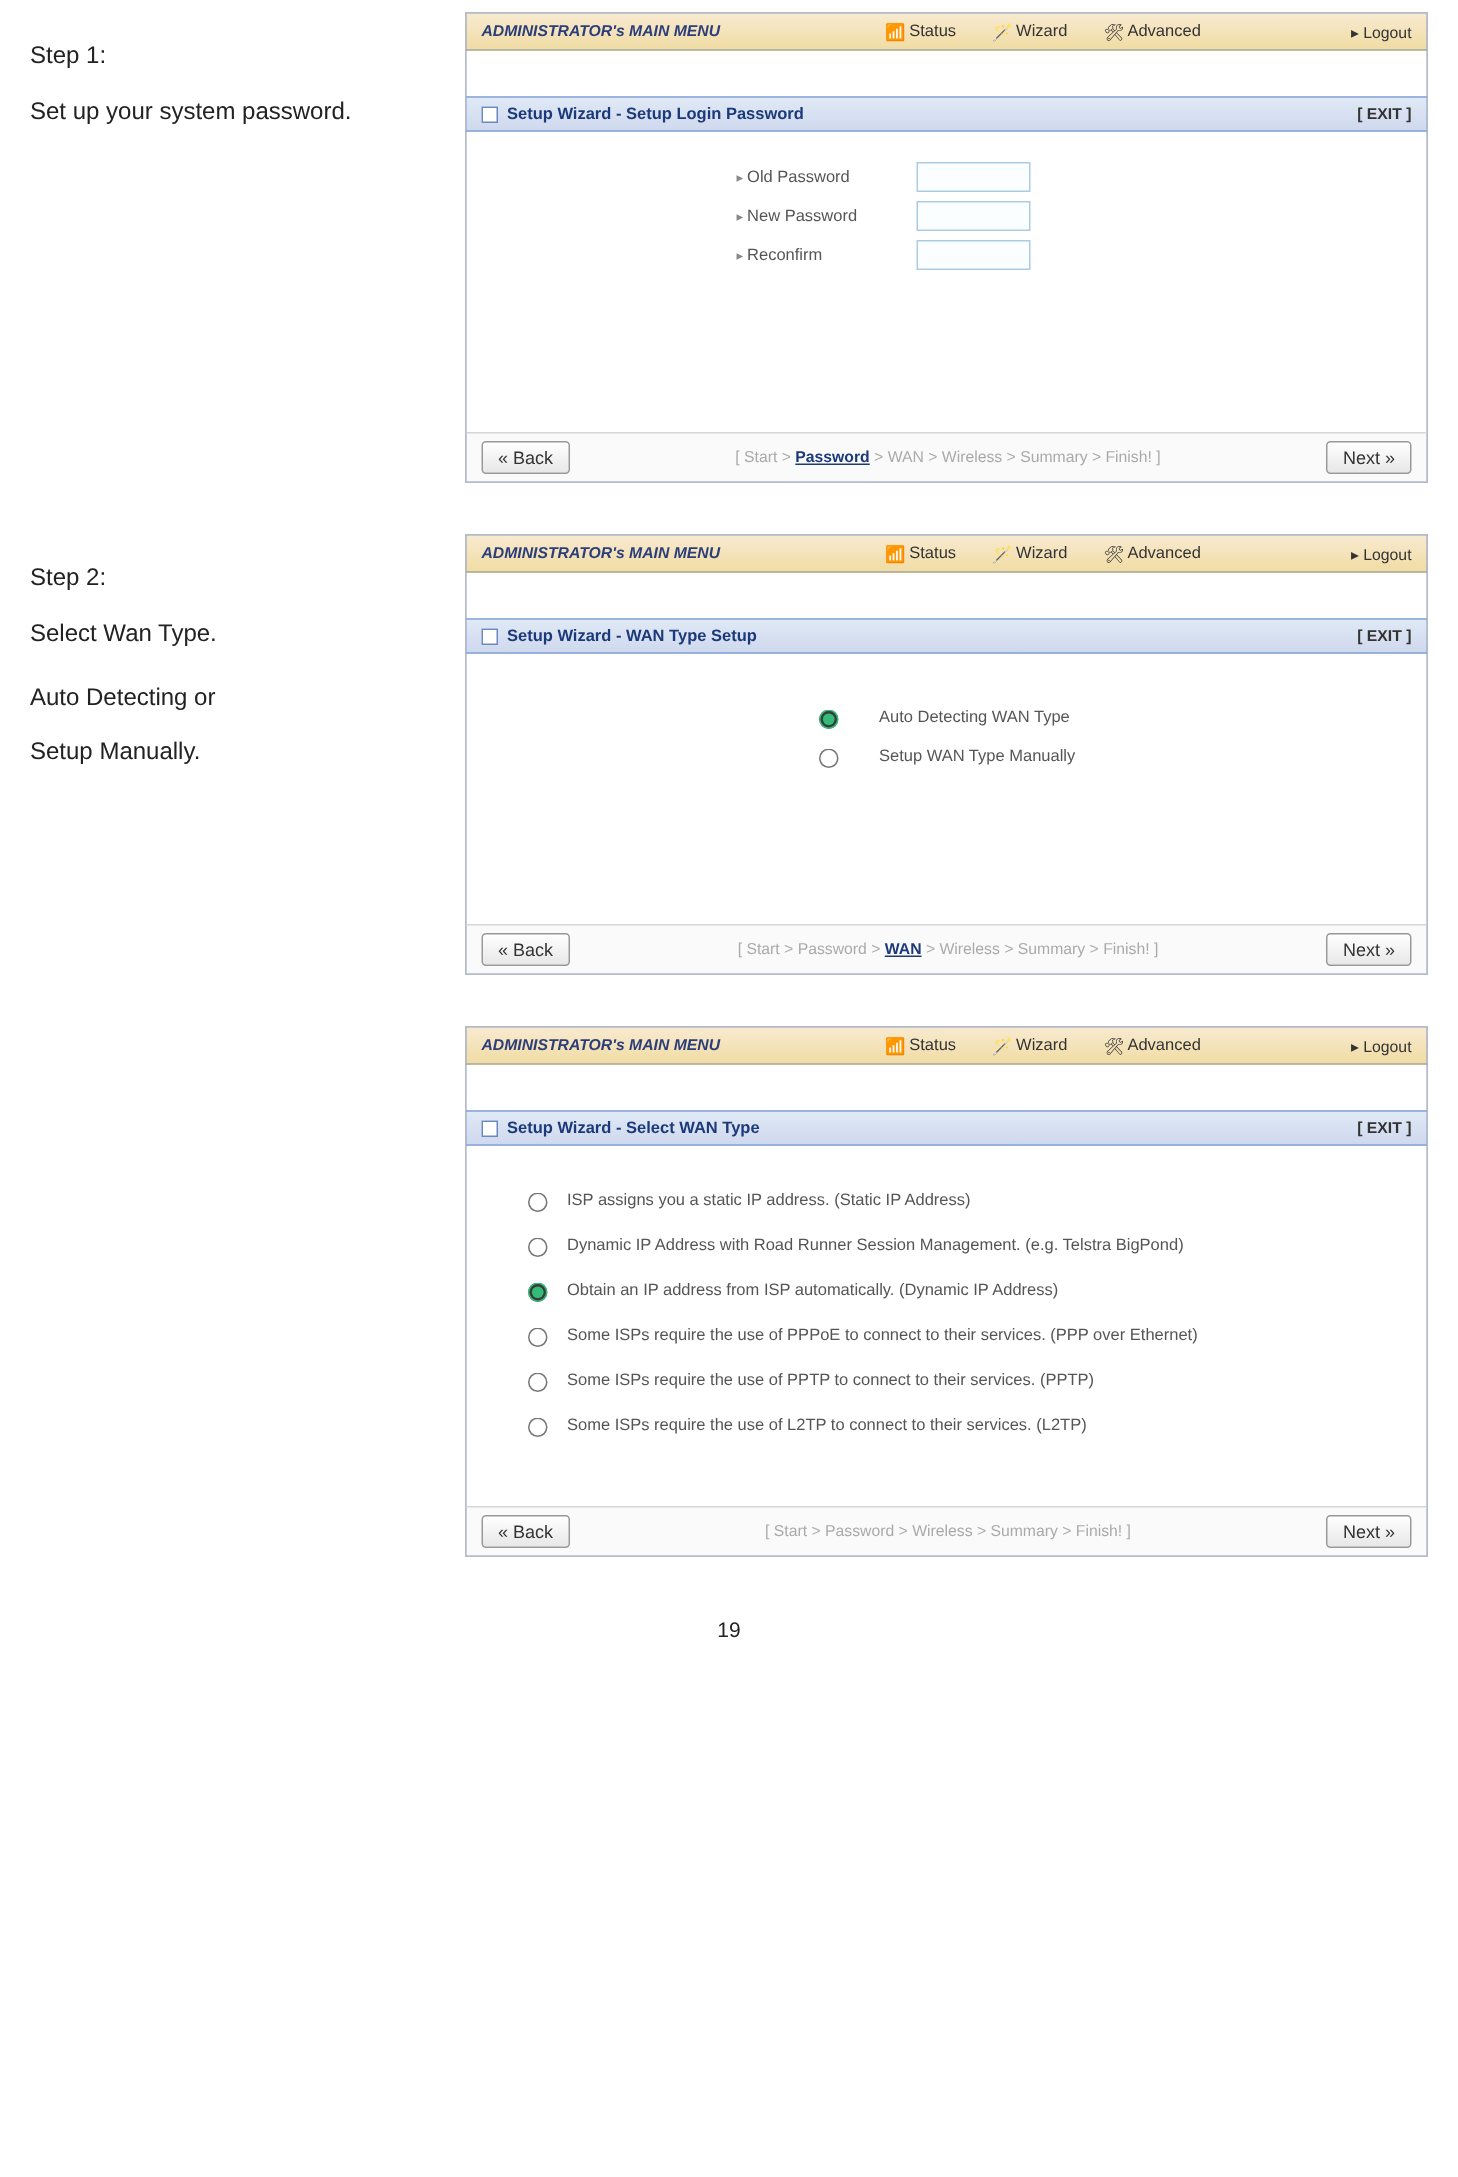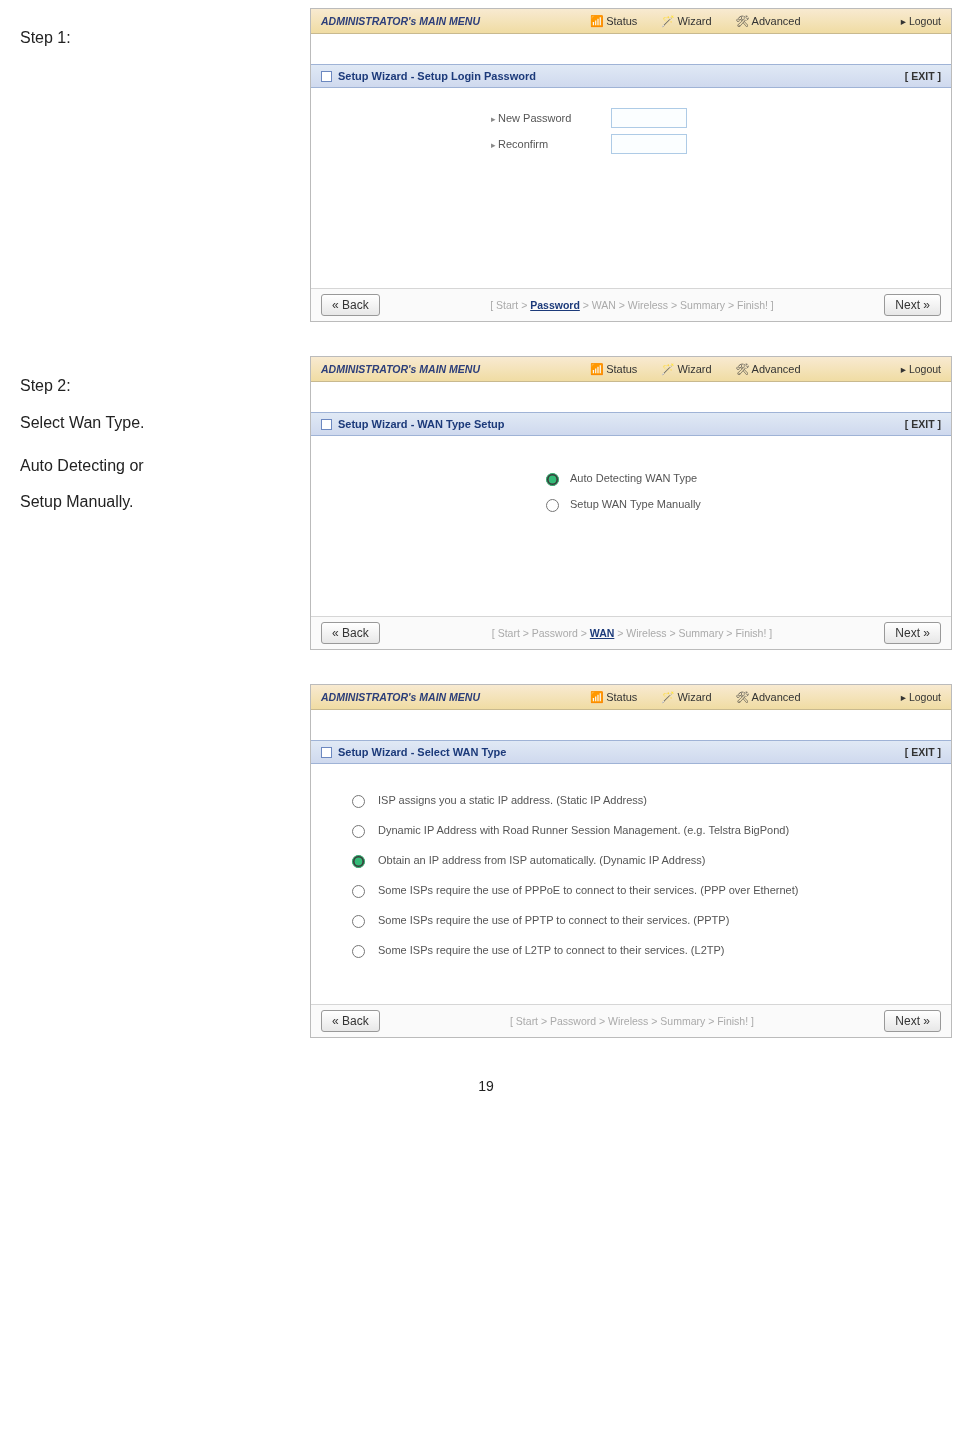--- a/index.html
+++ b/index.html
@@ -21,41 +21,42 @@
   .panelhead .ex{margin-left:auto;font-size:10.5px;cursor:pointer;color:#333}
   .panelhead .sq{display:inline-block;width:9px;height:9px;border:1px solid #6c88c0;margin-right:6px;background:#fff}
   
   .panelbody{min-height:200px;background:#fff}
   .formrow{display:flex;align-items:center;font-size:11px;color:#555;margin:6px 0}
   .formrow .lab{width:120px;text-align:left}
   .formrow .lab::before{content:"▸ ";color:#888;font-size:9px}
   .formrow input[type=text]{width:70px;height:16px;border:1px solid #aecbe6;background:#fbfeff}
   .formwrap{padding:14px 0 0 180px}
   .radiolist{padding:24px 0 0 230px}
-  .radiolist .r{display:flex;align-items:center;gap:8px;font-size:11px;color:#555;margin:10px 0}
+  .radiolist .r{display:flex;align-items:center;gap:24px;font-size:11px;color:#555;margin:10px 0}
   .wanlist{padding:14px 0 0 36px}
   .wanlist .r{display:flex;align-items:center;gap:10px;font-size:11px;color:#555;margin:14px 0}
   input[type=radio]{accent-color:#3b7;}
   
   .panelfoot{display:flex;align-items:center;height:32px;border-top:1px solid #d6d6d6;background:#fafafa;padding:0 10px;font-size:10.5px;color:#aaa}
   .btn{display:inline-flex;align-items:center;height:20px;padding:0 10px;border:1px solid #999;background:linear-gradient(#fff,#e7e7e7);border-radius:3px;font-size:12px;color:#333;cursor:pointer}
   .panelfoot .crumbs{flex:1;text-align:center}
   .panelfoot .crumbs b{color:#1c3a7a;text-decoration:underline}
   .pgnum{text-align:center;font-size:14px;margin-top:40px}
   
   .ico{display:inline-block;width:12px;height:12px}
 </style>
 </head>
 <body>
 
 <div class="page">
 
   <div class="row">
     <div class="left">
       <p>Step 1:</p>
+      <p>Set up your system password.</p>
     </div>
 
     <div class="shot">
 
       <div class="nav">
         <span class="brand">ADMINISTRATOR's MAIN MENU</span>
         <span class="spacer"></span>
         <span class="navitem">
           <span class="ico">📶</span>
           <span>Status</span>
@@ -72,20 +73,24 @@
         <span class="logout">▸ Logout</span>
       </div>
       <div class="subhead"></div>
       <div class="panelhead">
         <span class="sq"></span>
         <span>Setup Wizard - Setup Login Password</span>
         <span class="ex">[ EXIT ]</span>
       </div>
       <div class="panelbody">
         <div class="formwrap">
+          <div class="formrow">
+            <span class="lab">Old Password</span>
+            <input type="text" style="">
+          </div>
           <div class="formrow">
             <span class="lab">New Password</span>
             <input type="text" style="">
           </div>
           <div class="formrow">
             <span class="lab">Reconfirm</span>
             <input type="text" style="">
           </div>
         </div>
       </div>

